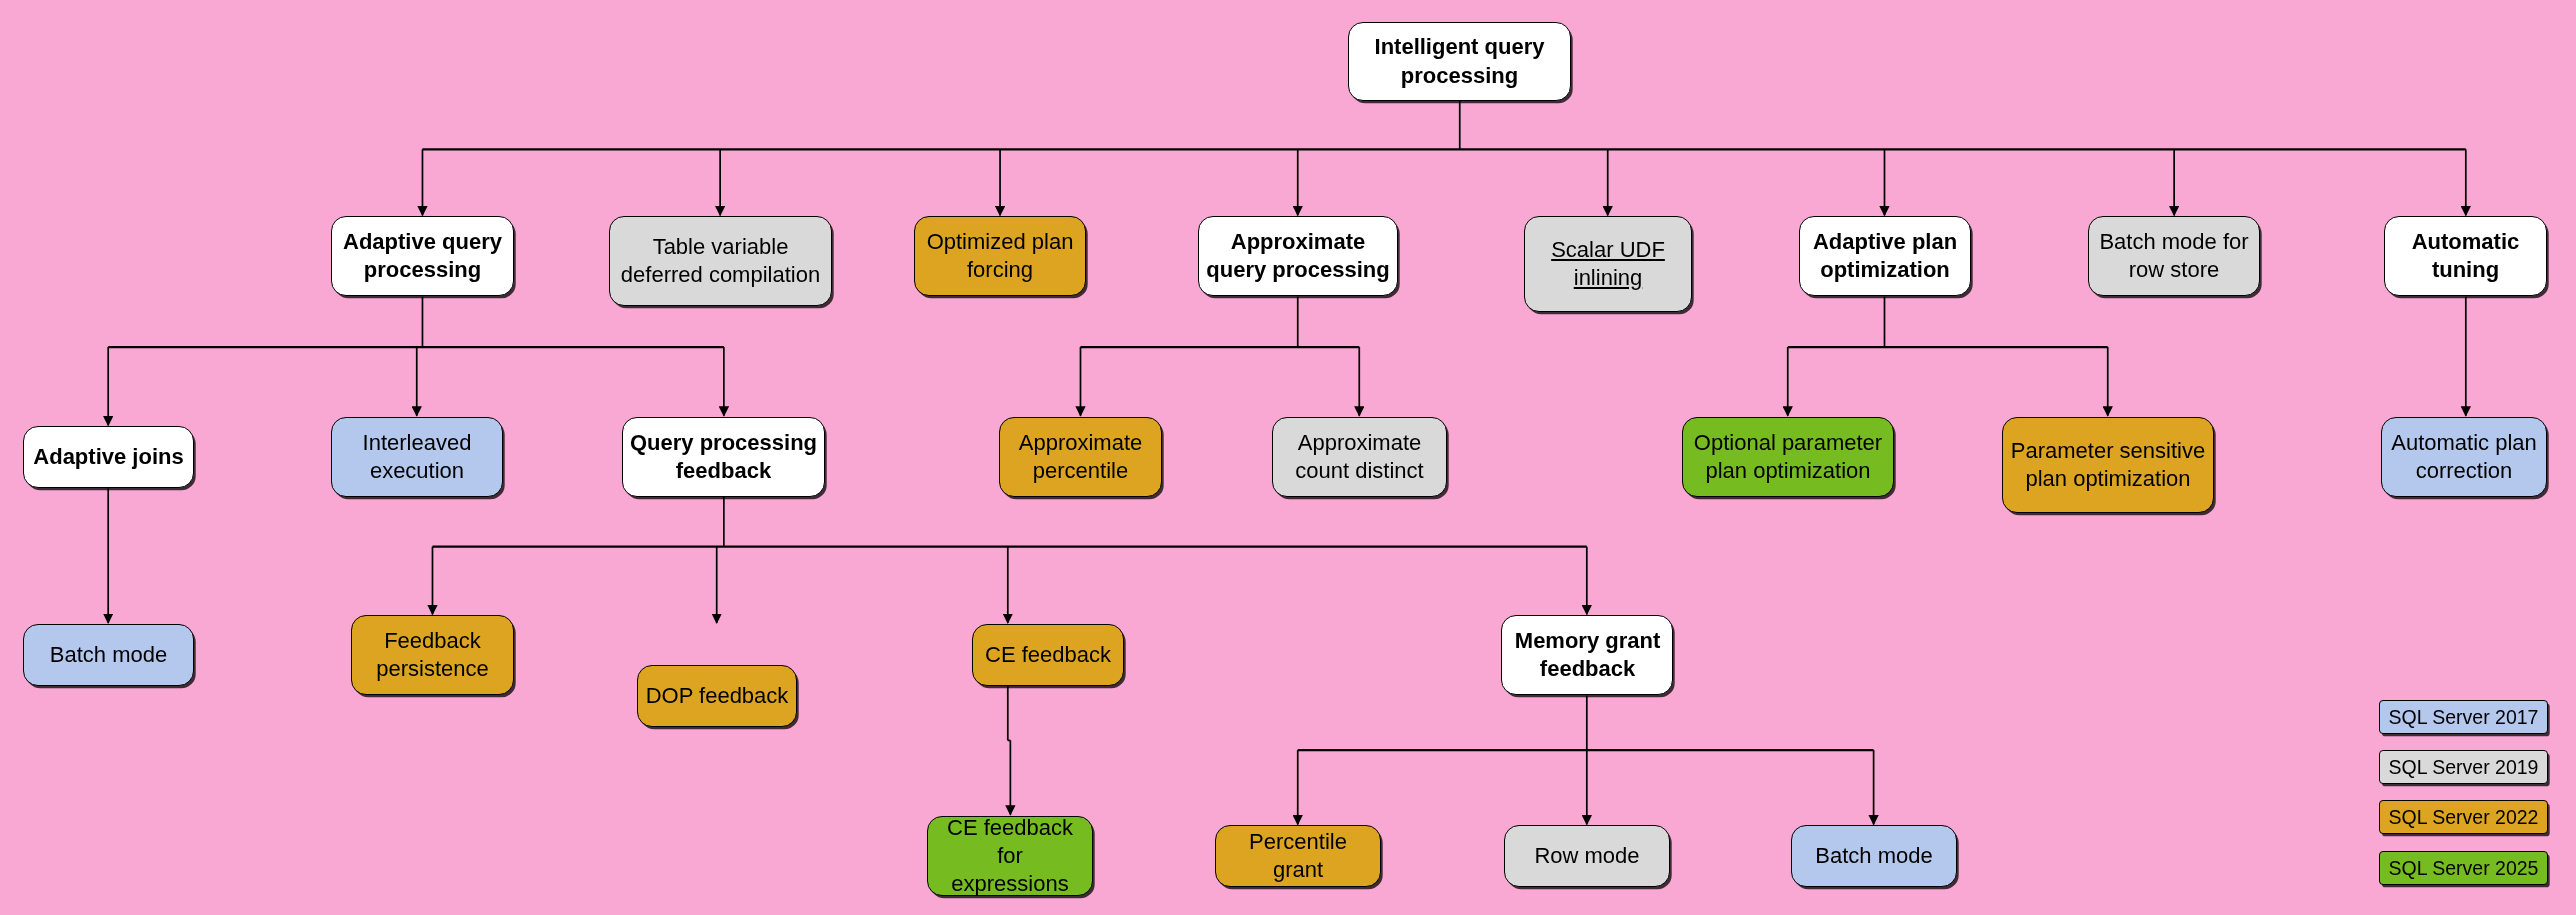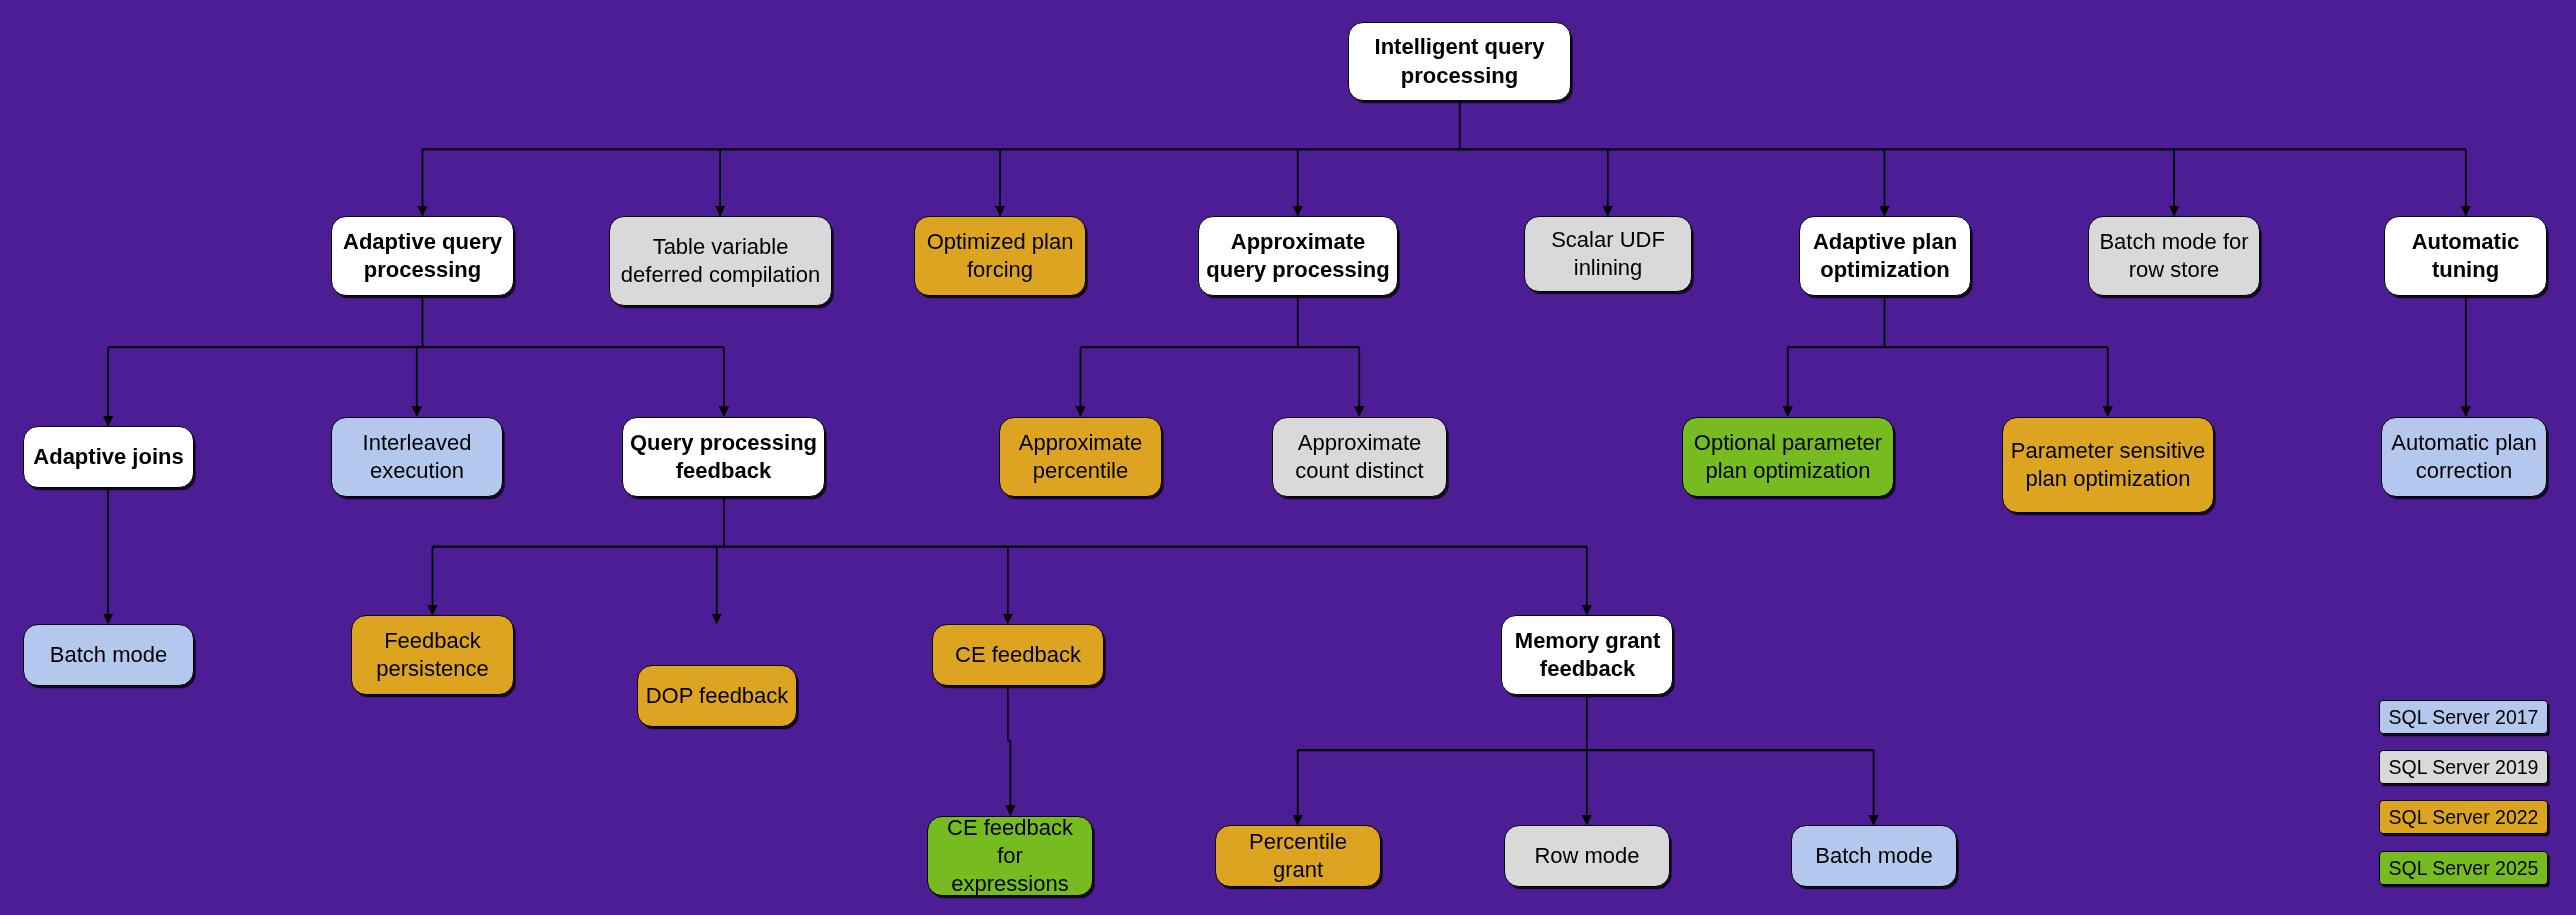--- a/index.html
+++ b/index.html
@@ -7,21 +7,21 @@
     padding: 0;
     background: #ffffff;
   }
   body {
     font-family: "Liberation Sans", sans-serif;
   }
   #canvas {
     position: relative;
     width: 2576px;
     height: 916px;
-    background: #4c1d95;
+    background: #f9a8d4;
     overflow: hidden;
   }
   #edges {
     position: absolute;
     left: 0;
     top: 0;
     width: 2576px;
     height: 916px;
     pointer-events: none;
   }
@@ -125,21 +125,21 @@
 deferred compilation</span>
       </div>
       <div class="node c-gold" style="left: 914px; top: 216px; width: 172px; height: 80px;">
         <span class="lbl">Optimized plan
 forcing</span>
       </div>
       <div class="node c-white bold" style="left: 1198px; top: 216px; width: 200px; height: 80px;">
         <span class="lbl">Approximate
 query processing</span>
       </div>
-      <div class="node c-gray" style="left: 1524px; top: 216px; width: 168px; height: 76px;">
+      <div class="node c-gray" style="left: 1524px; top: 216px; width: 168px; height: 96px; text-decoration: underline;">
         <span class="lbl">Scalar UDF
 inlining</span>
       </div>
       <div class="node c-white bold" style="left: 1799px; top: 216px; width: 172px; height: 80px;">
         <span class="lbl">Adaptive plan
 optimization</span>
       </div>
       <div class="node c-gray" style="left: 2088px; top: 216px; width: 172px; height: 80px;">
         <span class="lbl">Batch mode for
 row store</span>
@@ -182,21 +182,21 @@
       <div class="node c-blue" style="left: 23px; top: 624px; width: 171px; height: 62px;">
         <span class="lbl">Batch mode</span>
       </div>
       <div class="node c-gold" style="left: 351px; top: 615px; width: 163px; height: 80px;">
         <span class="lbl">Feedback
 persistence</span>
       </div>
       <div class="node c-gold" style="left: 637px; top: 624px; width: 160px; height: 62px; margin-top: 41px;">
         <span class="lbl">DOP feedback</span>
       </div>
-      <div class="node c-gold" style="left: 932px; top: 624px; width: 172px; height: 62px;">
+      <div class="node c-gold" style="left: 972px; top: 624px; width: 152px; height: 62px;">
         <span class="lbl">CE feedback</span>
       </div>
       <div class="node c-white bold" style="left: 1501px; top: 615px; width: 172px; height: 80px; padding-left: 8px;">
         <span class="lbl">Memory grant
 feedback</span>
       </div>
       <div class="node c-green" style="left: 927px; top: 816px; width: 166px; height: 80px;">
         <span class="lbl">CE feedback for
 expressions</span>
       </div>

